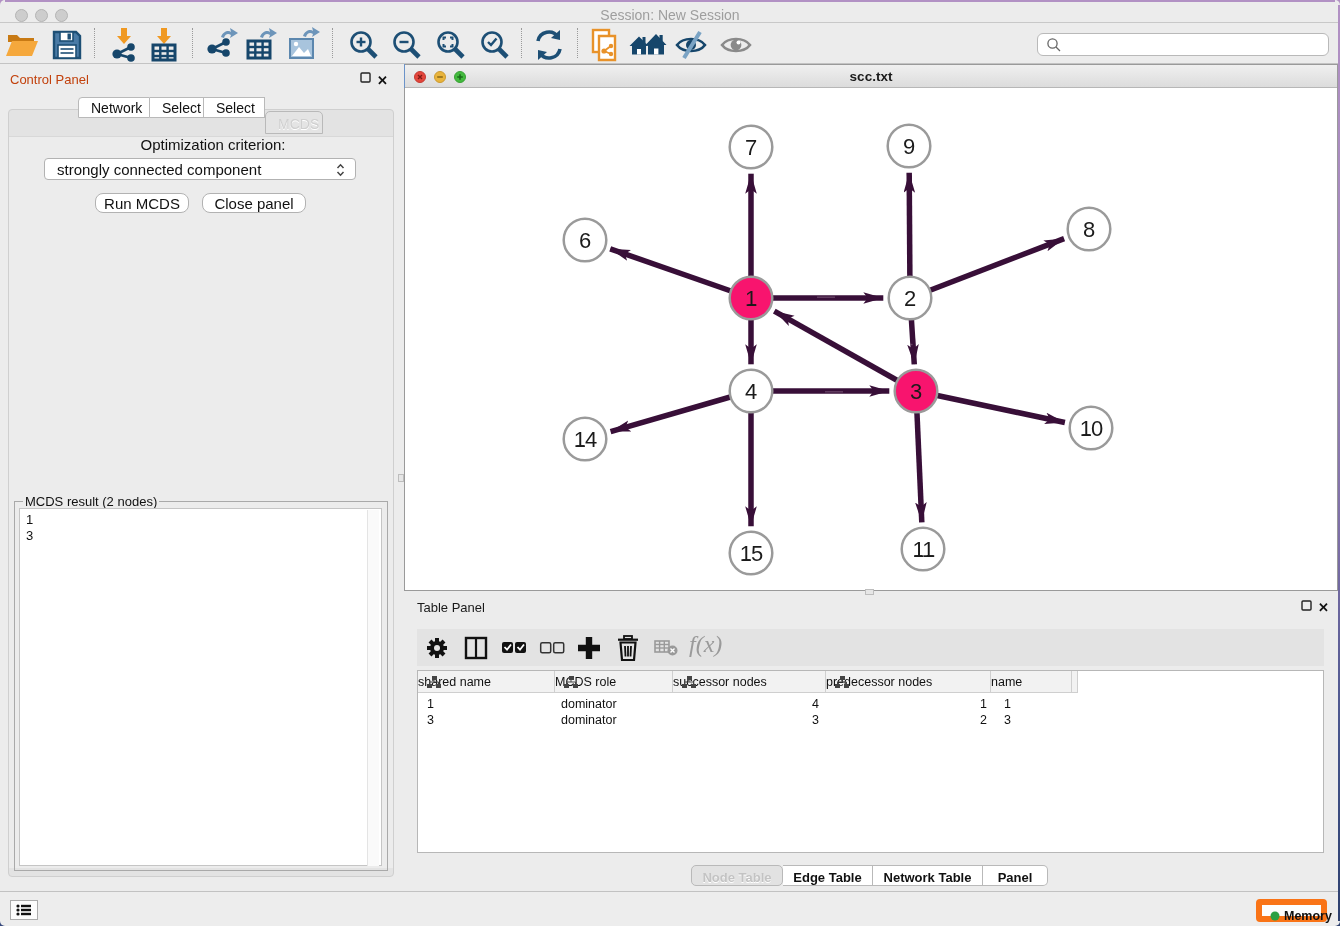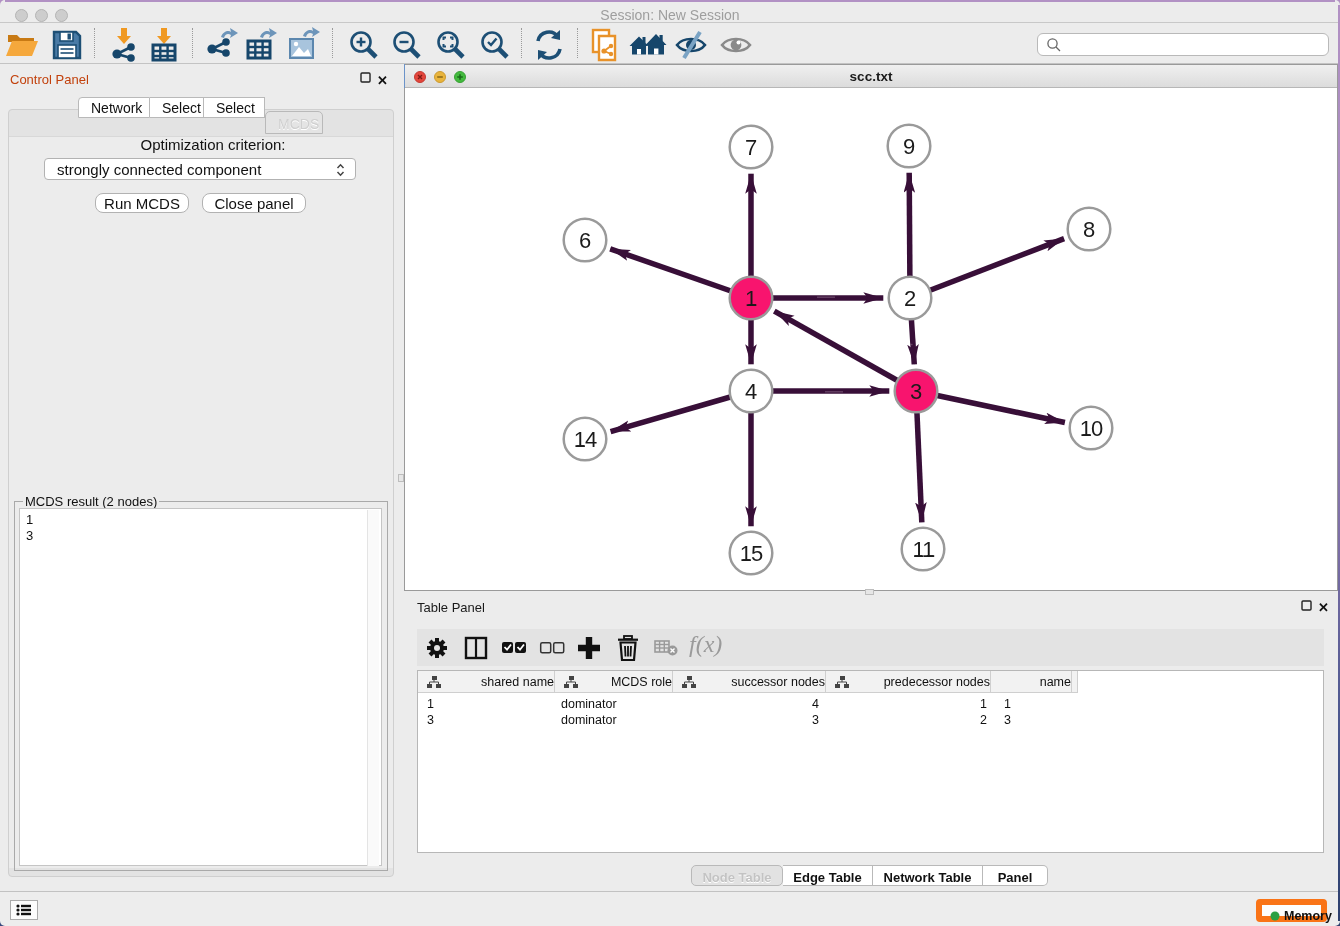--- a/index.html
+++ b/index.html
@@ -41,21 +41,21 @@
 #nettitle { position:absolute; left:0; top:0; width:100%; height:23px; background:linear-gradient(#f0f0f0,#dcdcdc); border-bottom:1px solid #b7b7b7; }
 #nettitle .t { position:absolute; width:100%; text-align:center; top:4px; font-size:13.5px; font-weight:bold; color:#1a1a1a; }
 .mac { position:absolute; top:6px; width:12px; height:12px; border-radius:50%; }
 
 
 #tpanel { position:absolute; left:404px; top:596px; width:936px; height:295px; background:#ececec; }
 #tpanel .hdr { position:absolute; left:13px; top:4px; font-size:13px; color:#1a1a1a; }
 #ttools { position:absolute; left:13px; top:33px; width:907px; height:37px; background:#e3e3e3; }
 #ttable { position:absolute; left:13px; top:74px; width:907px; height:183px; background:#fff; border:1px solid #b7b7b7; }
 #thead { position:absolute; left:0; top:0; width:660px; height:22px; background:#f2f2f2; border-bottom:1px solid #cfcfcf; }
-.th { position:absolute; top:0; height:22px; border-right:1px solid #cfcfcf; font-size:12.5px; color:#111; text-align:right; padding-top:4px; white-space:nowrap; }
+.th { position:absolute; top:0; height:22px; border-right:1px solid #cfcfcf; font-size:12.5px; color:#111; text-align:left; padding-top:4px; white-space:nowrap; }
 .thi { width:14px; height:12px; position:absolute; left:9px; top:5px; }
 .td { position:absolute; font-size:12.5px; color:#111; }
 .tabs-bot { position:absolute; top:269px; left:287px; height:21px; display:flex; }
 .tabB { background:#fff; border:1px solid #b9b9b9; border-left:none; font-size:13px; font-weight:bold; color:#111; padding:4px 0 4px; height:21px; text-align:center; white-space:nowrap; }
 .tabB.sel { background:#e2e2e2; color:#c3c3c3; text-shadow:0 1px 0 #fff; font-weight:bold; border-radius:5px; border-left:1px solid #b9b9b9; }
 .tabB.last { border-radius:0 5px 5px 0; }
 
 
 #statusbar { position:absolute; left:0; top:891px; width:1340px; height:35px; background:#ededed; border-top:1px solid #c2c2c2; }
 #listbtn { position:absolute; left:10px; top:8px; width:28px; height:20px; background:#fcfcfc; border:1px solid #ababab; }

